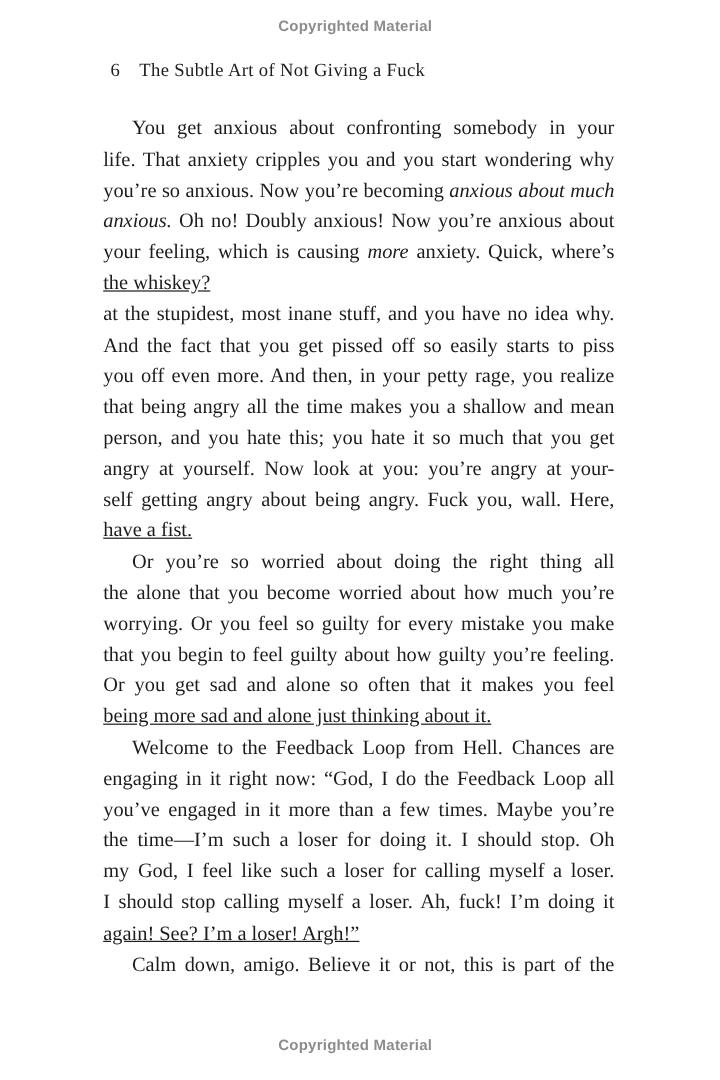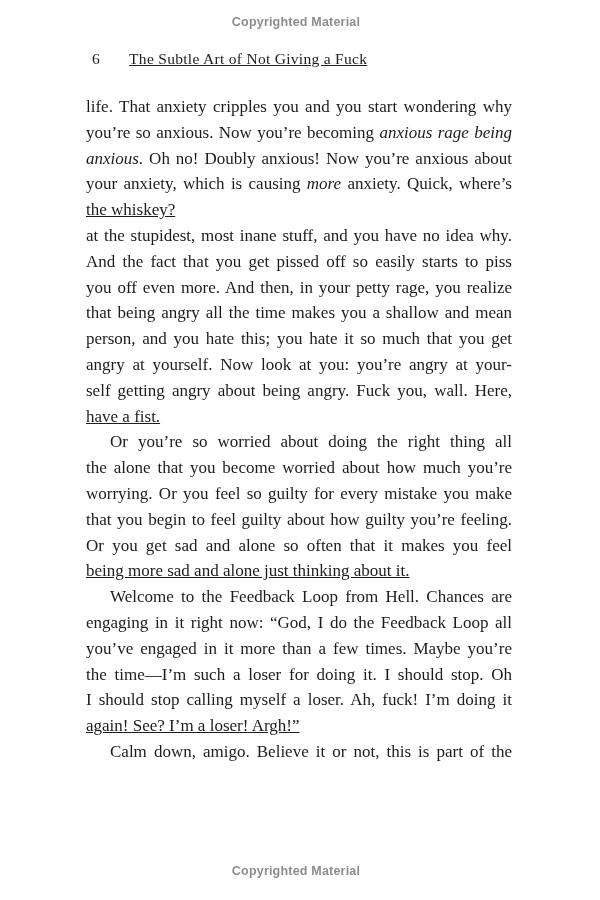--- a/index.html
+++ b/index.html
@@ -30,22 +30,21 @@
   .running-head {
     position: absolute;
     top: 50px;
     left: 92px;
     font-family: "Liberation Serif", serif;
     font-size: 15.5px;
     color: #1d1d1d;
     letter-spacing: 0.3px;
   }
   .running-head .booktitle {
-    margin-left: 29px;
-    text-decoration: underline;
+    margin-left: 16px;
   }
   .body-text {
     position: absolute;
     top: 94px;
     left: 86px;
     width: 426px;
     font-family: "Liberation Serif", serif;
     font-size: 17px;
     line-height: 25.8px;
     color: #1c1c1c;
@@ -67,43 +66,45 @@
 
 <div class="page">
 
   <div class="copyright top">Copyrighted Material</div>
 
   <div class="running-head">
     <span class="pagenum">6</span><span class="booktitle">The Subtle Art of Not Giving a Fuck</span>
   </div>
 
   <div class="body-text">
+      <div class="line para-first"><span>You get anxious about confronting somebody in your</span></div>
       <div class="line"><span>life. That anxiety cripples you and you start wondering why</span></div>
-      <div class="line"><span>you’re so anxious. Now you’re becoming </span><i>anxious rage being</i></div>
+      <div class="line"><span>you’re so anxious. Now you’re becoming </span><i>anxious about much</i></div>
       <div class="line"><i>anxious.</i><span> Oh no! Doubly anxious! Now you’re anxious about</span></div>
-      <div class="line"><span>your anxiety, which is causing </span><i>more</i><span> anxiety. Quick, where’s</span></div>
+      <div class="line"><span>your feeling, which is causing </span><i>more</i><span> anxiety. Quick, where’s</span></div>
       <div class="line para-last"><span>the whiskey?</span></div>
       <div class="line"><span>at the stupidest, most inane stuff, and you have no idea why.</span></div>
       <div class="line"><span>And the fact that you get pissed off so easily starts to piss</span></div>
       <div class="line"><span>you off even more. And then, in your petty rage, you realize</span></div>
       <div class="line"><span>that being angry all the time makes you a shallow and mean</span></div>
       <div class="line"><span>person, and you hate this; you hate it so much that you get</span></div>
       <div class="line"><span>angry at yourself. Now look at you: you’re angry at your-</span></div>
       <div class="line"><span>self getting angry about being angry. Fuck you, wall. Here,</span></div>
       <div class="line para-last"><span>have a fist.</span></div>
       <div class="line para-first"><span>Or you’re so worried about doing the right thing all</span></div>
       <div class="line"><span>the alone that you become worried about how much you’re</span></div>
       <div class="line"><span>worrying. Or you feel so guilty for every mistake you make</span></div>
       <div class="line"><span>that you begin to feel guilty about how guilty you’re feeling.</span></div>
       <div class="line"><span>Or you get sad and alone so often that it makes you feel</span></div>
       <div class="line para-last"><span>being more sad and alone just thinking about it.</span></div>
       <div class="line para-first"><span>Welcome to the Feedback Loop from Hell. Chances are</span></div>
       <div class="line"><span>engaging in it right now: “God, I do the Feedback Loop all</span></div>
       <div class="line"><span>you’ve engaged in it more than a few times. Maybe you’re</span></div>
       <div class="line"><span>the time—I’m such a loser for doing it. I should stop. Oh</span></div>
+      <div class="line"><span>my God, I feel like such a loser for calling myself a loser.</span></div>
       <div class="line"><span>I should stop calling myself a loser. Ah, fuck! I’m doing it</span></div>
       <div class="line para-last"><span>again! See? I’m a loser! Argh!”</span></div>
       <div class="line para-first"><span>Calm down, amigo. Believe it or not, this is part of the</span></div>
     </div>
 
   <div class="copyright bottom">Copyrighted Material</div>
 
 </div>
 
 </body></html>

